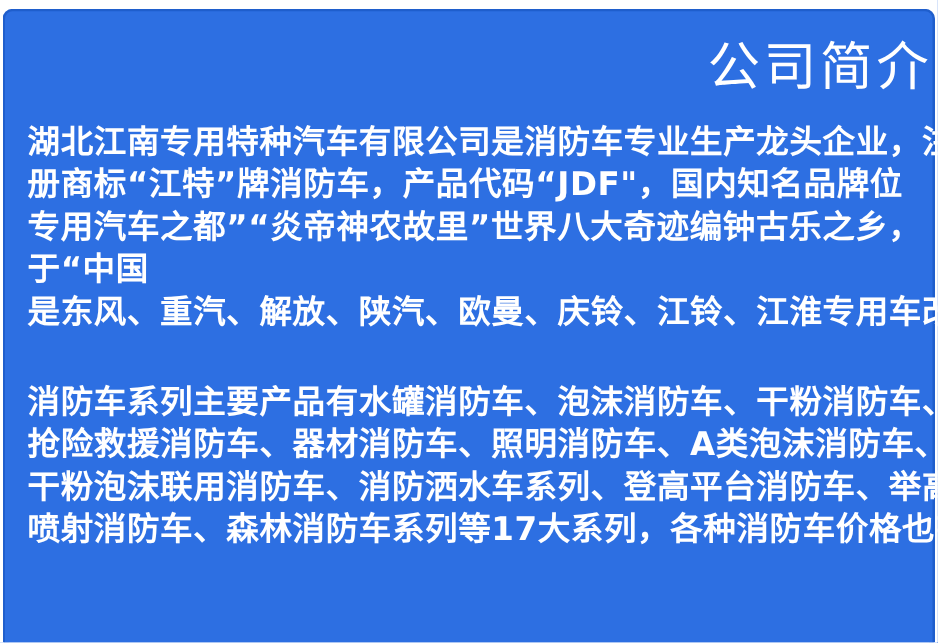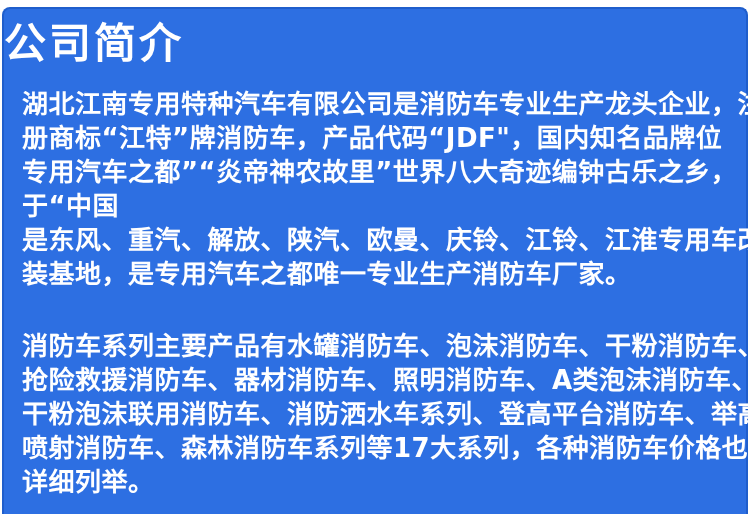--- a/index.html
+++ b/index.html
@@ -23,25 +23,25 @@
   .panel {
     position: absolute;
     top: 7px; left: 2px; right: 2px; bottom: 0;
     background: var(--panel);
     border: 2px solid var(--panel-border);
     border-bottom: none;
     border-radius: 8px 8px 0 0;
     color: var(--text);
   }
   .panel-title {
-    padding-top: 12px;
-    text-align: left;
+    padding-top: 22px;
+    text-align: right;
     font-size: 42px;
     line-height: 46px;
-    font-weight: 700;
+    font-weight: 400;
     letter-spacing: 3px;
     color: var(--text);
   }
   .panel-body {
     padding: 0 17px 0 18px;
     font-weight: 700;
     font-size: 26px;
     color: var(--text);
   }
   .para { margin-top: 20px; }
@@ -59,24 +59,22 @@
 <div class="stage">
   <section class="panel">
     <h1 class="panel-title">公司简介</h1>
     <div class="panel-body">
       <div class="para first">
         <div class="line">湖北江南专用特种汽车有限公司是消防车专业生产龙头企业，注</div>
         <div class="line">册商标“江特”牌消防车，产品代码“JDF"，国内知名品牌位</div>
         <div class="line">专用汽车之都”“炎帝神农故里”世界八大奇迹编钟古乐之乡，</div>
         <div class="line">于“中国</div>
         <div class="line">是东风、重汽、解放、陕汽、欧曼、庆铃、江铃、江淮专用车改</div>
-        <div class="line">装基地，是专用汽车之都唯一专业生产消防车厂家。</div>
       </div>
       <div class="para second">
         <div class="line">消防车系列主要产品有水罐消防车、泡沫消防车、干粉消防车、</div>
         <div class="line">抢险救援消防车、器材消防车、照明消防车、A类泡沫消防车、</div>
         <div class="line">干粉泡沫联用消防车、消防洒水车系列、登高平台消防车、举高</div>
         <div class="line">喷射消防车、森林消防车系列等17大系列，各种消防车价格也有</div>
-        <div class="line">详细列举。</div>
       </div>
     </div>
   </section>
 </div>
 
 </body></html>

